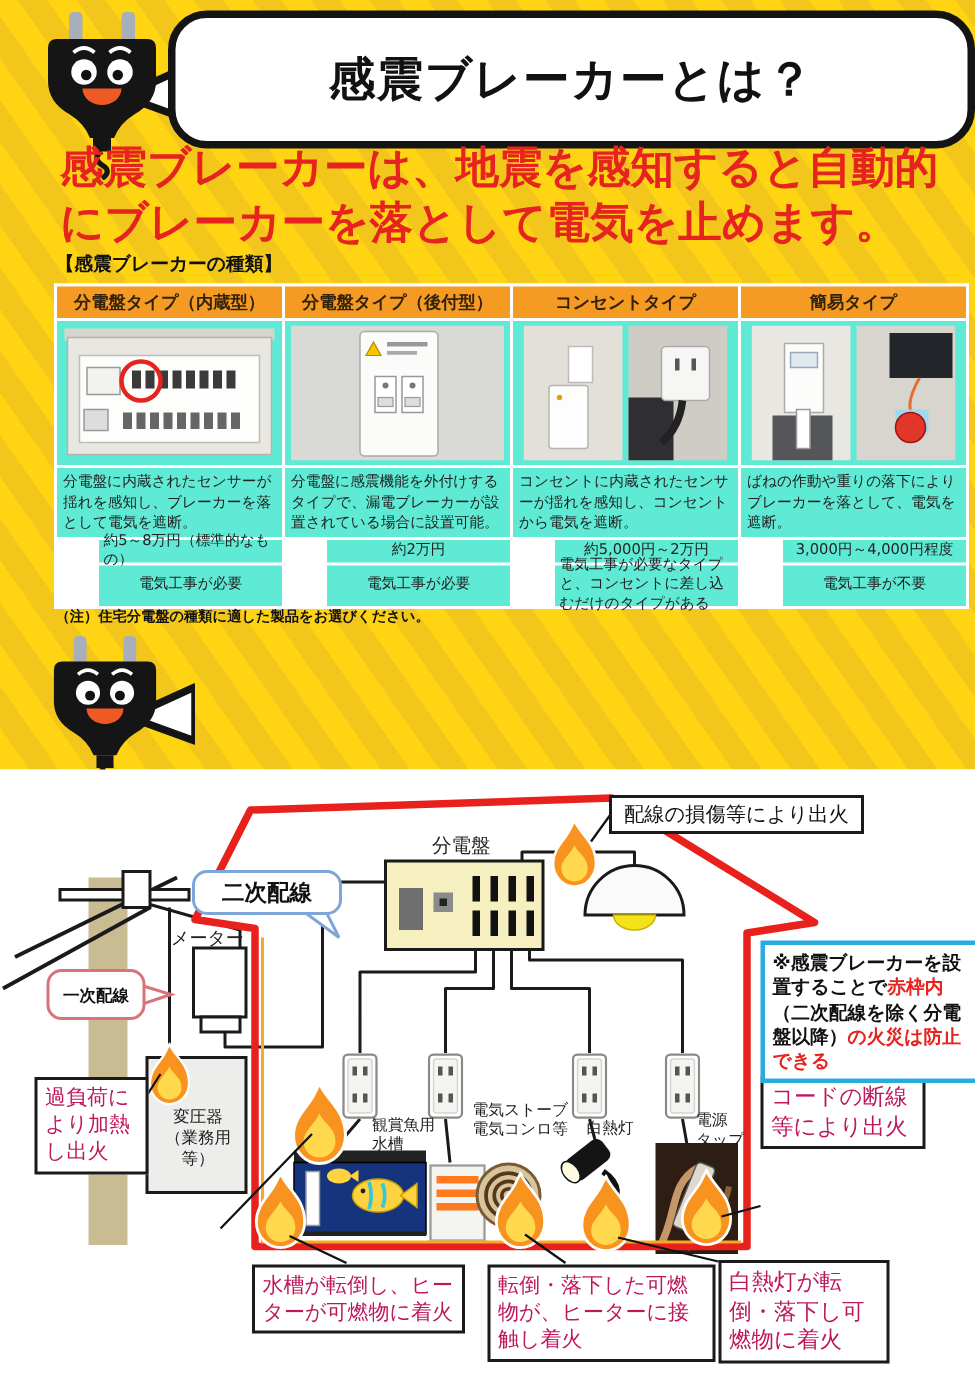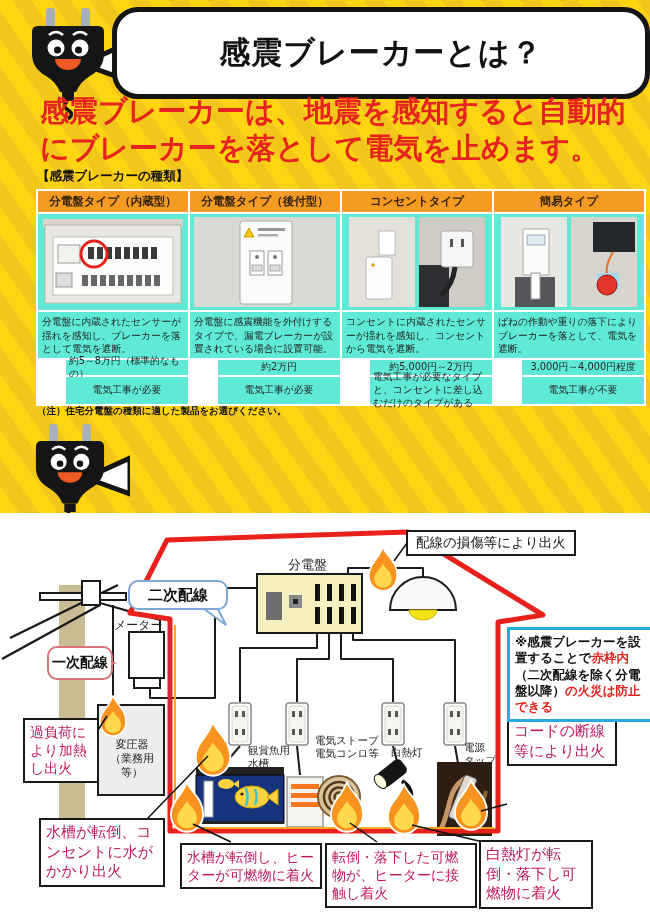--- a/index.html
+++ b/index.html
@@ -33,21 +33,21 @@
   .diagram{position:absolute;left:0;top:513px;width:650px;height:406px;background:#fff;}
   .diagram svg.scene{position:absolute;left:0;top:0;}
   .dlabel{position:absolute;font-size:10.5px;color:#222;line-height:1.25;white-space:pre-line;}
   .co{position:absolute;background:#fff;border:2px solid #1a1a1a;color:#be185d;
       font-size:14px;line-height:1.3;padding:3px 5px;}
   .wirebox{position:absolute;background:#fff;border:2px solid #1a1a1a;color:#111;
       font-size:13.5px;padding:2px 8px;white-space:nowrap;}
   .speech{position:absolute;background:#fff;border-radius:10px;display:flex;align-items:center;
       justify-content:center;font-weight:700;color:#111;}
   .speech.sec{left:128px;top:67px;width:96px;height:26px;border:2px solid #7EA6D8;font-size:15px;}
-  .speech.pri{left:47px;top:133px;width:62px;height:30px;border:2px solid #D9737A;font-size:14px;}
+  .speech.pri{left:31px;top:133px;width:62px;height:30px;border:2px solid #D9737A;font-size:11px;}
   .noteblue{position:absolute;left:507px;top:114px;width:132px;background:#fff;
       border:3px solid #29ABE2;font-size:12.5px;font-weight:700;line-height:1.3;padding:4px 5px;color:#111;}
   .noteblue .red{color:#E6231E;}
 </style>
 </head>
 <body>
 
 <svg style="position:absolute;width:0;height:0" aria-hidden="true">
   <defs>
     <symbol id="flame" viewBox="0 0 32 42">
@@ -341,22 +341,21 @@
 電気コンロ等</div>
     <div class="dlabel" style="left:391px;top:233px">白熱灯</div>
     <div class="dlabel" style="left:464px;top:228px;width:36px">電源
 タップ</div>
 
     <div class="speech sec">二次配線</div>
     <div class="speech pri">一次配線</div>
 
     <div class="wirebox" style="left:406px;top:17px">配線の損傷等により出火</div>
     <div class="co" style="left:23px;top:205px;width:62px">過負荷により加熱し出火</div>
-    <div class="co" style="left:39px;top:305px;width:112px;font-size:15px">水槽が転倒、コンセントに水がかかり出火</div>
-    <div class="co" style="left:180px;top:330px;width:128px">水槽が転倒し、ヒーターが可燃物に着火</div>
+    <div class="co" style="left:168px;top:330px;width:128px">水槽が転倒し、ヒーターが可燃物に着火</div>
     <div class="co" style="left:325px;top:330px;width:138px">転倒・落下した可燃物が、ヒーターに接触し着火</div>
     <div class="co" style="left:479px;top:327px;width:100px;font-size:15px">白熱灯が転倒・落下し可燃物に着火</div>
     <div class="co" style="left:507px;top:204px;width:96px;font-size:15px">コードの断線等により出火</div>
 
     <div class="noteblue">
       <span>※感震ブレーカーを設置することで</span><span class="red">赤枠内</span><span>（二次配線を除く分電盤以降）</span><span class="red">の火災は防止できる</span>
     </div>
   </div>
 </div>
 

